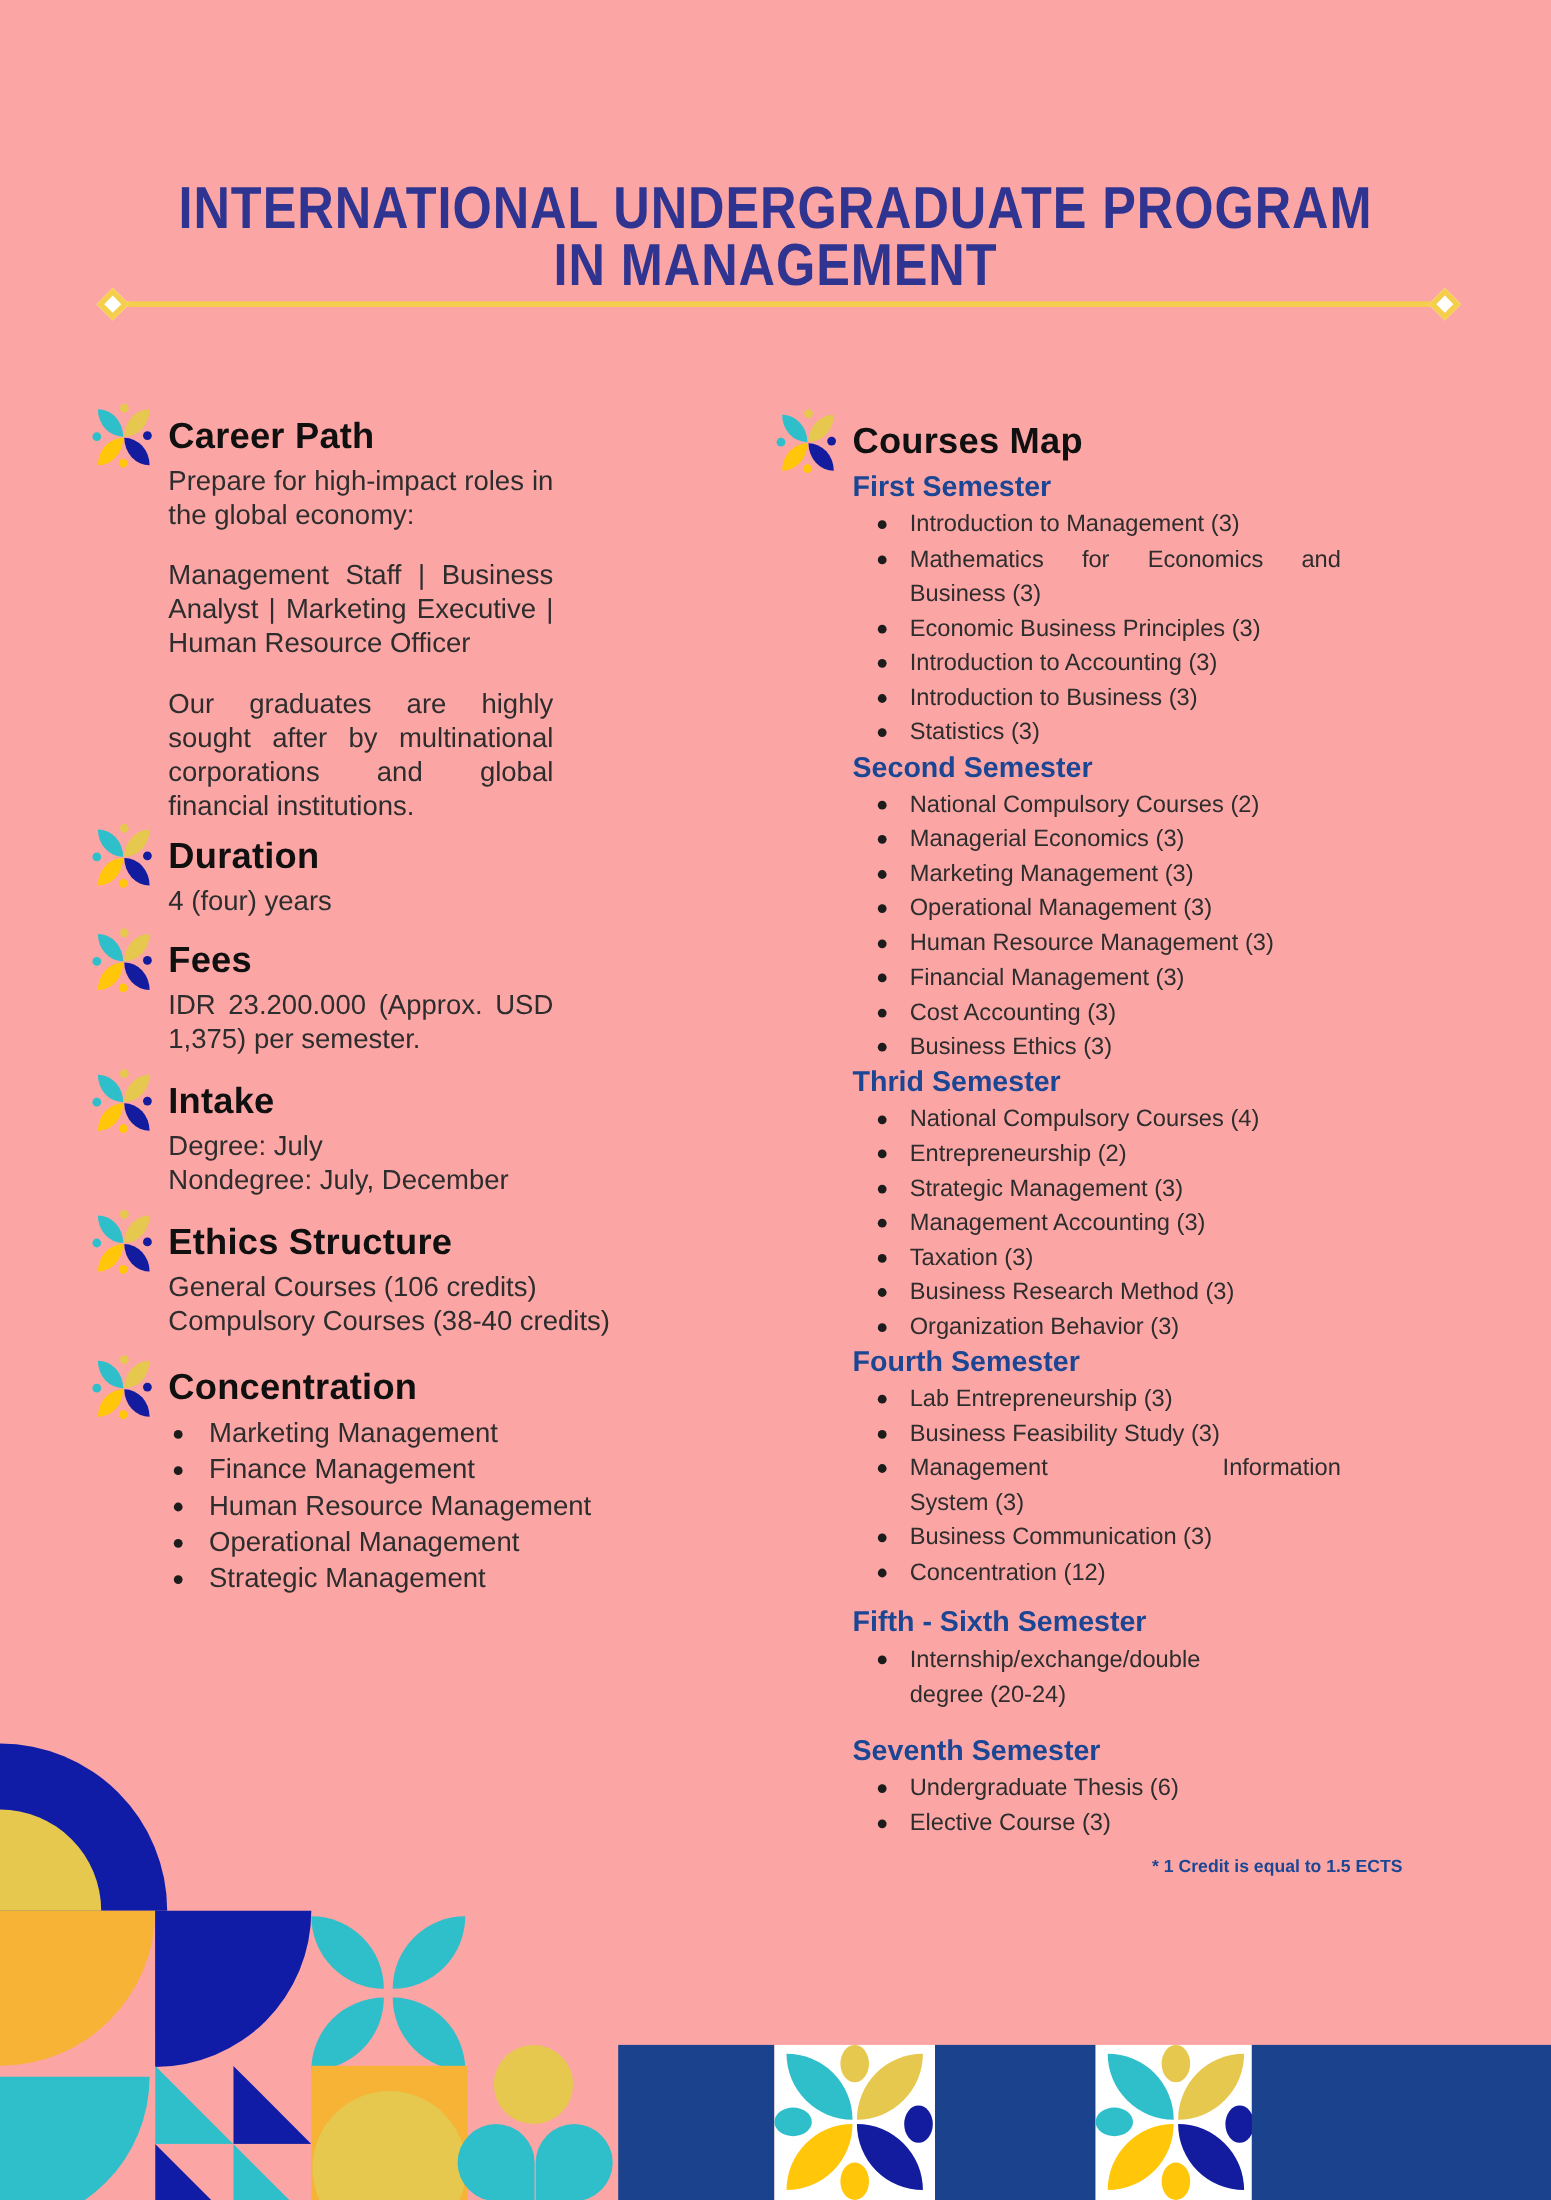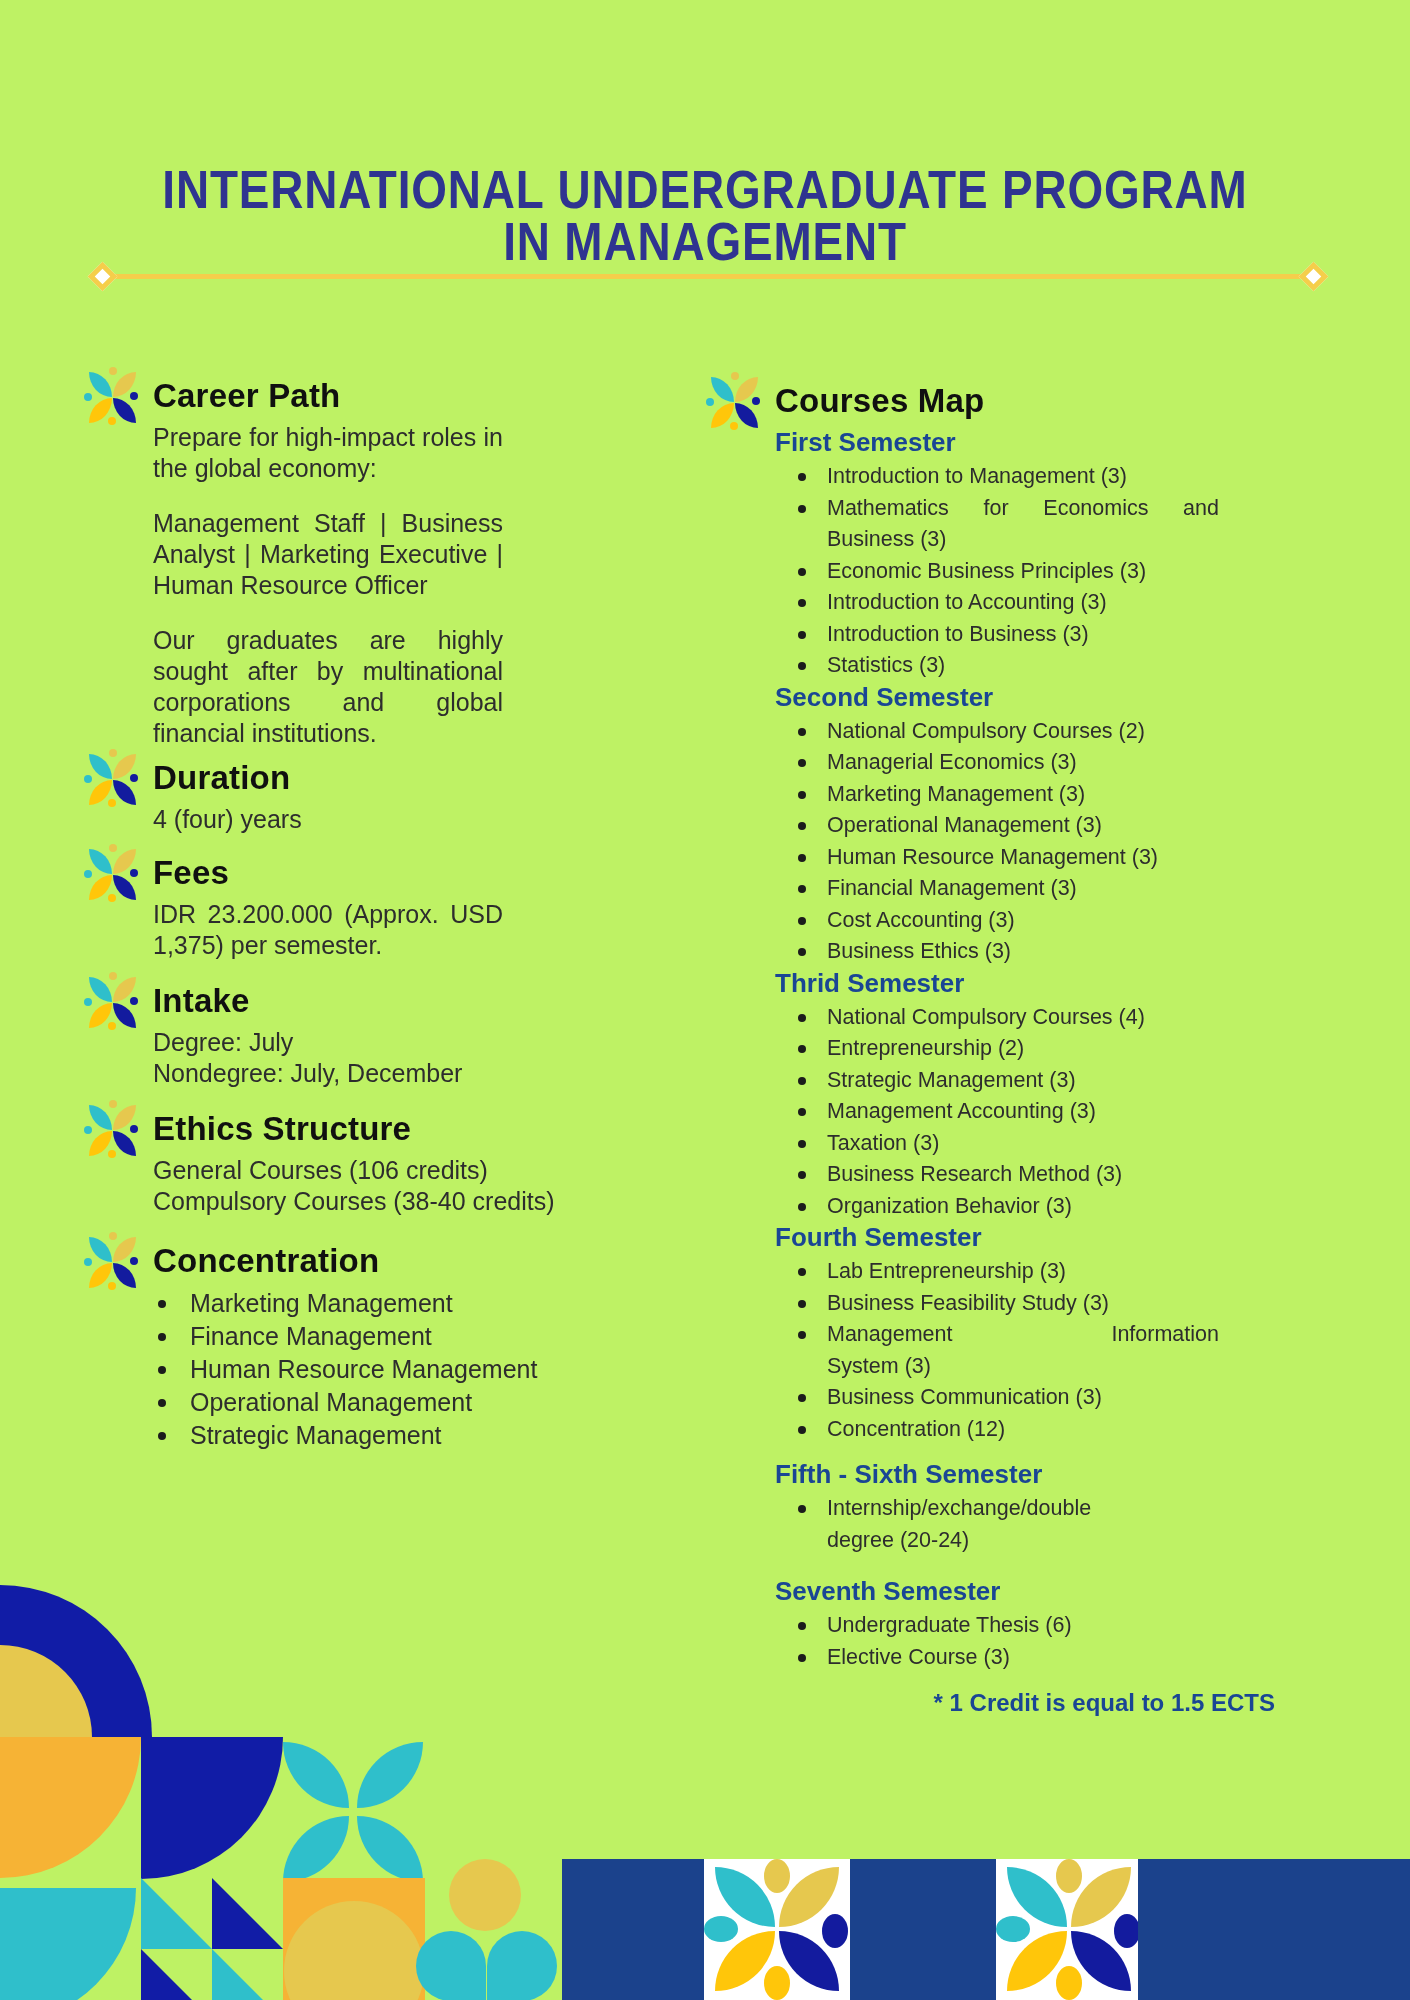--- a/index.html
+++ b/index.html
@@ -2,21 +2,21 @@
 <html style="--title-navy: #2F3490; --heading-black: #101010; --semester-blue: #1A4694; --body-text: #2D2D2D; --divider: #F5CE4B; --teal: #2FBFCB; --muted-yellow: #E6C84E; --bright-yellow: #FFC60A; --orange: #F6B335; --petal-navy: #131B9E; --strip-blue: #1B428C; --deco-navy: #111CA6;"><head>
 <meta charset="utf-8">
 <style>
   :root{
     --title-navy:#2F3490; --heading-black:#101010; --semester-blue:#1A4694;
     --body-text:#2D2D2D; --divider:#F5CE4B; --teal:#2FBFCB; --muted-yellow:#E6C84E;
     --bright-yellow:#FFC60A; --orange:#F6B335; --petal-navy:#131B9E;
     --strip-blue:#1B428C; --deco-navy:#111CA6;
   }
   html,body{margin:0;padding:0;background:#e9e9e9;}
-  .page{position:relative;width:1410px;height:2000px;background:#bef264;margin:0 auto;
+  .page{position:relative;width:1410px;height:2000px;background:#fca5a5;margin:0 auto;
         overflow:hidden;font-family:"Liberation Sans","DejaVu Sans",sans-serif;color:var(--body-text);}
 
   
   .title{position:absolute;top:142px;left:0;width:100%;text-align:center;color:var(--title-navy);}
   .t-line{display:block;font-weight:700;font-size:54px;line-height:52px;letter-spacing:1px;
           transform:scaleX(.85);transform-origin:50% 50%;white-space:nowrap;}
   .divider{position:absolute;top:266px;left:92px;width:1232px;height:20px;display:flex;align-items:center;}
   .dia{width:11px;height:11px;border:5px solid var(--divider);background:#fff;transform:rotate(45deg);flex:0 0 auto;}
   .dline{flex:1;height:5px;background:var(--divider);margin:0 -3px;}
 
@@ -52,21 +52,21 @@
   .right-col{position:absolute;left:710px;top:350px;width:565px;}
   #semesters{margin-left:65px;width:500px;}
   .sem-title{margin:0 0 4px 0;font-size:26px;line-height:30px;font-weight:700;color:var(--semester-blue);}
   .sem{margin-top:0;}
   .sem:nth-of-type(5){margin-top:14px;}
   .sem:nth-of-type(6){margin-top:20px;}
   .course{position:relative;padding-left:52px;padding-right:56px;line-height:31.5px;
           font-size:21.5px;text-align:justify;}
   .course .dot{left:23px;top:12px;}
   .cline.stretch{text-align-last:justify;}
-  .ects-note{margin-top:16px;width:565px;text-align:right;font-size:24px;font-weight:700;color:var(--semester-blue);}
+  .ects-note{margin-top:16px;width:565px;text-align:right;font-size:16px;font-weight:700;color:var(--semester-blue);}
 
   
   .shape{position:absolute;}
   .q-navy-ring{left:0;top:1585px;width:152px;height:152px;background:var(--deco-navy);border-radius:0 100% 0 0;}
   .q-yellow{left:0;top:1645px;width:92px;height:92px;background:var(--muted-yellow);border-radius:0 100% 0 0;}
   .q-orange{left:0;top:1737px;width:141px;height:141px;background:var(--orange);border-radius:0 0 100% 0;}
   .q-navy2{left:141px;top:1737px;width:142px;height:142px;background:var(--deco-navy);border-radius:0 0 100% 0;}
   .q-teal{left:0;top:1888px;width:136px;height:136px;background:var(--teal);border-radius:0 0 100% 0;}
   .tflower{position:absolute;left:281px;top:1740px;width:144px;height:144px;}
   .tpet{position:absolute;width:66px;height:66px;background:var(--teal);}

